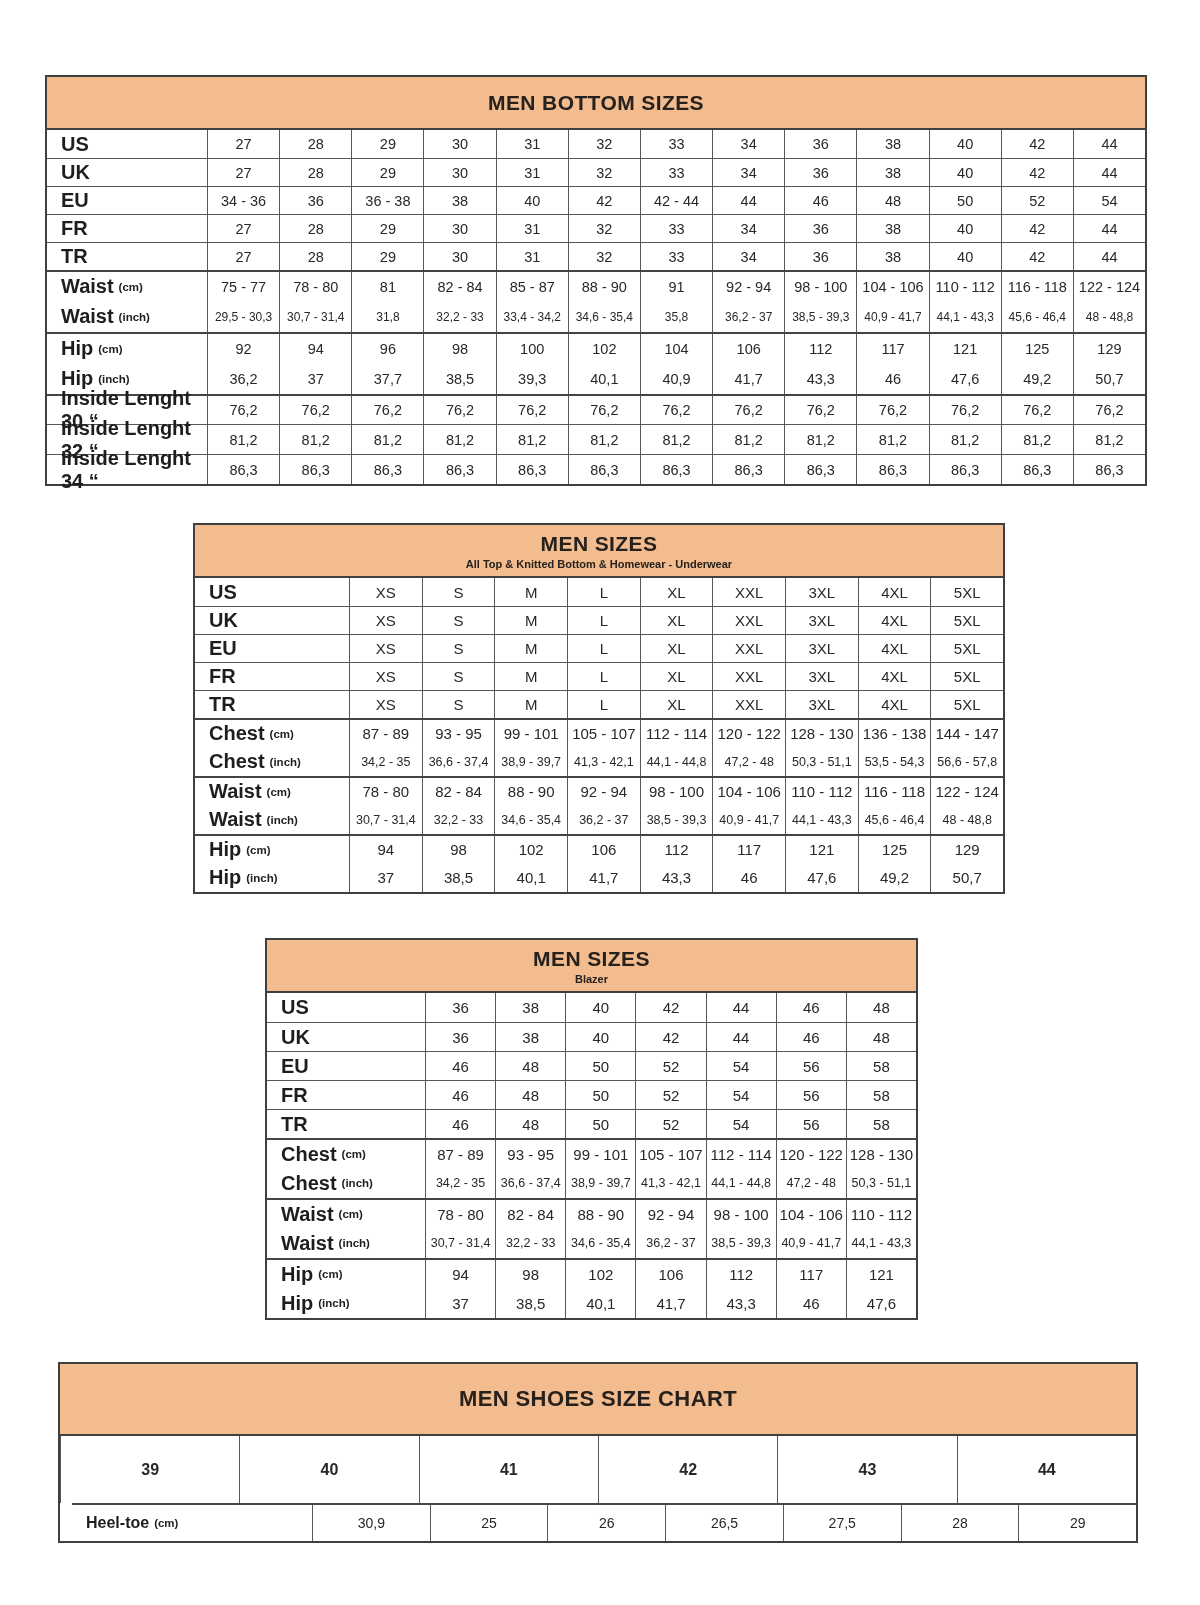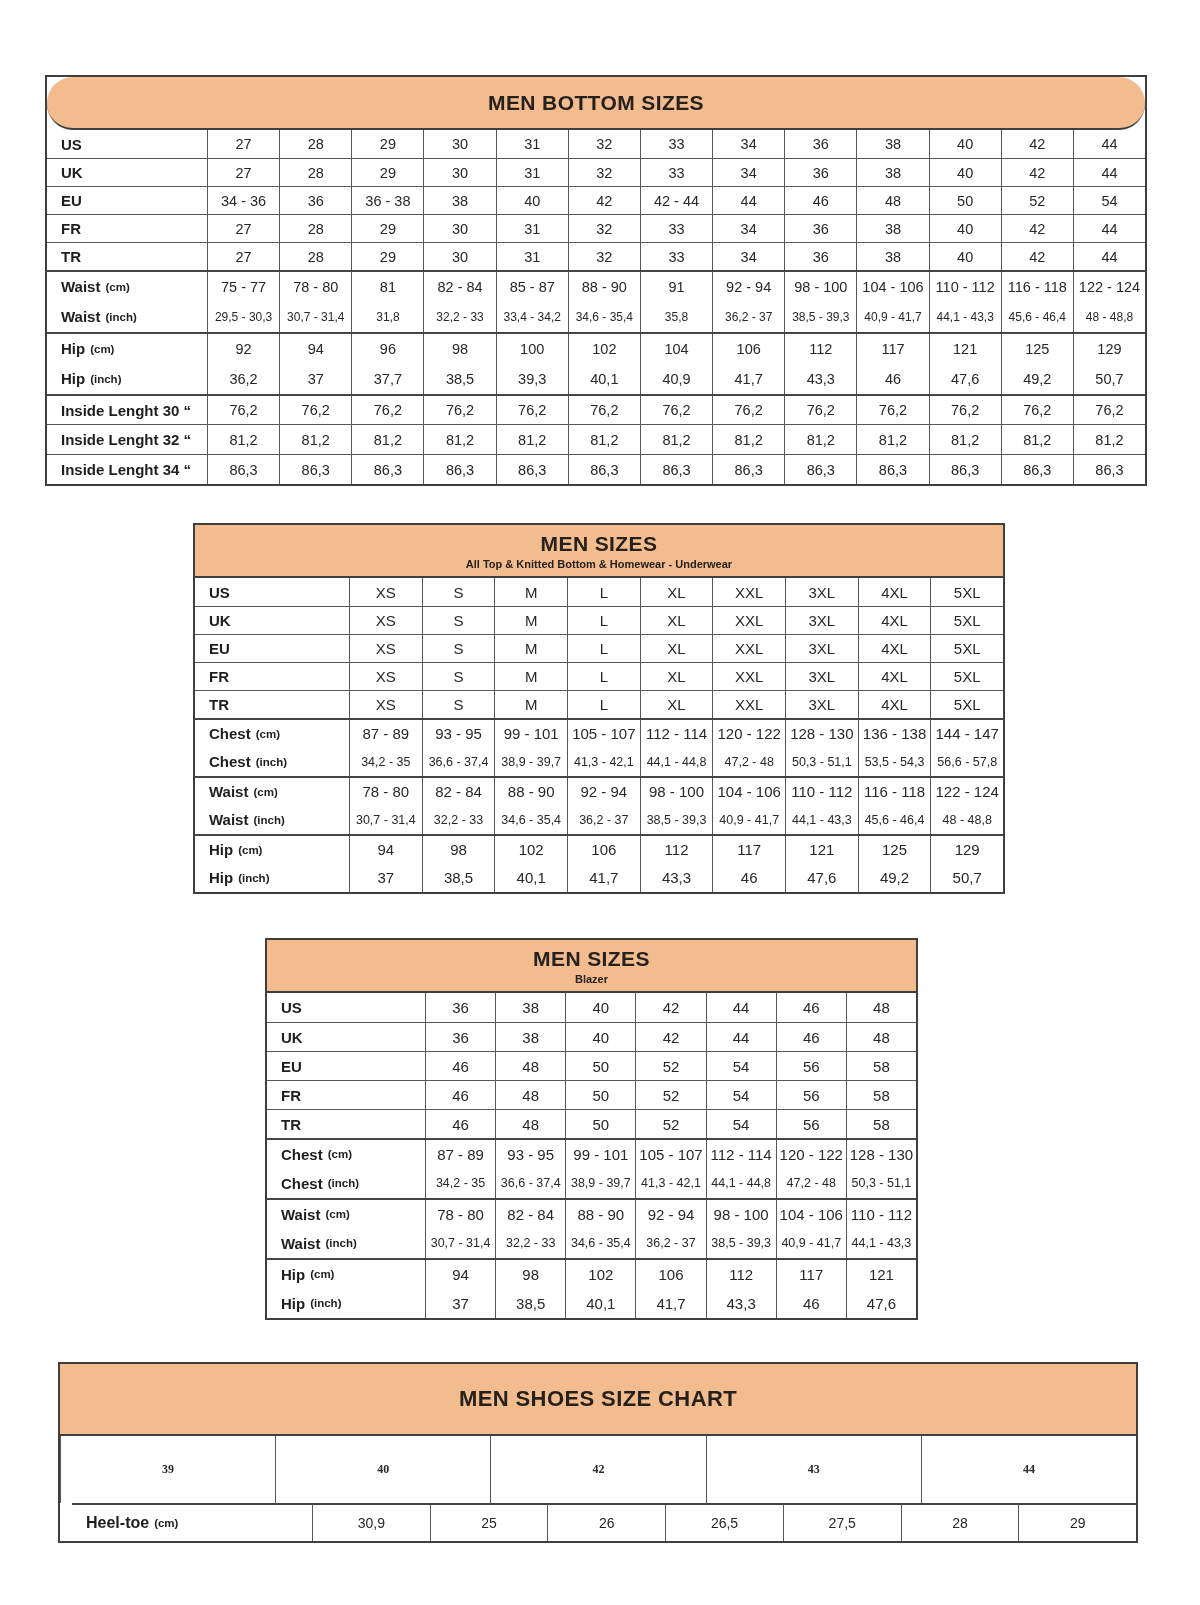--- a/index.html
+++ b/index.html
@@ -12,37 +12,37 @@
   .t-header { background:#F3BC8F; border-bottom:2px solid #3f3f3f;
               display:flex; flex-direction:column; align-items:center; justify-content:center; }
   .t-title { font-weight:bold; color:#26211c; font-size:21px; letter-spacing:0.4px; }
   .t-subtitle { font-weight:bold; color:#26211c; font-size:11px; margin-top:2px; }
 
   .trow { display:flex; align-items:stretch; border-top:1.5px solid #575757; }
   .trow.first, .trow.joined { border-top:none; }
   .trow.group-start { border-top:2px solid #454545; }
 
   .label-cell { display:flex; align-items:center; padding-left:14px; gap:5px; flex:none; }
-  .label-main { font-weight:bold; font-size:15px; color:#1e1e1e; }
+  .label-main { font-weight:bold; font-size:20px; color:#1e1e1e; }
   .label-unit { font-weight:bold; font-size:11.5px; color:#1e1e1e; }
 
   .cell { flex:1 1 0; display:flex; align-items:center; justify-content:center;
           border-left:1.5px solid #575757; font-size:15px; color:#282828; white-space:nowrap; }
   .trow.small .cell { font-size:12.5px; }
-  .trow.boldvals .cell { font-weight:bold; font-size:12px;font-family:Liberation Serif, serif; }
+  .trow.boldvals .cell { font-weight:bold; font-size:16px; }
 
   .r-size  { height:28px; }
   .r-pair  { height:31px; }
   .r-inside{ height:30px; }
   .r-shoe  { height:67px; }
   .r-heel  { height:38px;margin-left:12px; }
 
   
   .size-table[data-name="men-bottom-sizes-table"] { left:45px;  top:75px;   width:1102px; }
-  .size-table[data-name="men-bottom-sizes-table"] .t-header   { height:53px;border-radius:26px; }
+  .size-table[data-name="men-bottom-sizes-table"] .t-header   { height:53px; }
   .size-table[data-name="men-bottom-sizes-table"] .label-cell { width:160px; }
   .size-table[data-name="men-bottom-sizes-table"] .cell { font-size:14.5px; }
   .size-table[data-name="men-bottom-sizes-table"] .trow.small .cell { font-size:12px; }
 
   .size-table[data-name="men-sizes-top-table"] { left:193px; top:523px; width:812px; }
   .size-table[data-name="men-sizes-top-table"] .t-header   { height:53px; }
   .size-table[data-name="men-sizes-top-table"] .label-cell { width:154px; }
   .size-table[data-name="men-sizes-top-table"] .r-pair { height:29px; }
 
   .size-table[data-name="men-sizes-blazer-table"] { left:265px; top:938px; width:653px; }
@@ -597,20 +597,21 @@
         <div class="cell" data-name="size-cell">47,6</div>
       </div>
     </div>
     <div class="size-table" data-name="men-shoes-size-table">
       <div class="t-header" data-name="table-header">
         <div class="t-title" data-name="table-title">MEN SHOES SIZE CHART</div>
       </div>
       <div class="trow r-shoe first boldvals" data-name="table-row">
         <div class="cell" data-name="size-cell">39</div>
         <div class="cell" data-name="size-cell">40</div>
+        <div class="cell" data-name="size-cell">41</div>
         <div class="cell" data-name="size-cell">42</div>
         <div class="cell" data-name="size-cell">43</div>
         <div class="cell" data-name="size-cell">44</div>
       </div>
       <div class="trow r-heel group-start" data-name="table-row">
         <div class="label-cell" data-name="row-label">
           <div class="label-main" data-name="row-label-text">Heel-toe</div>
           <div class="label-unit" data-name="row-label-unit">(cm)</div>
         </div>
         <div class="cell" data-name="size-cell">30,9</div>

